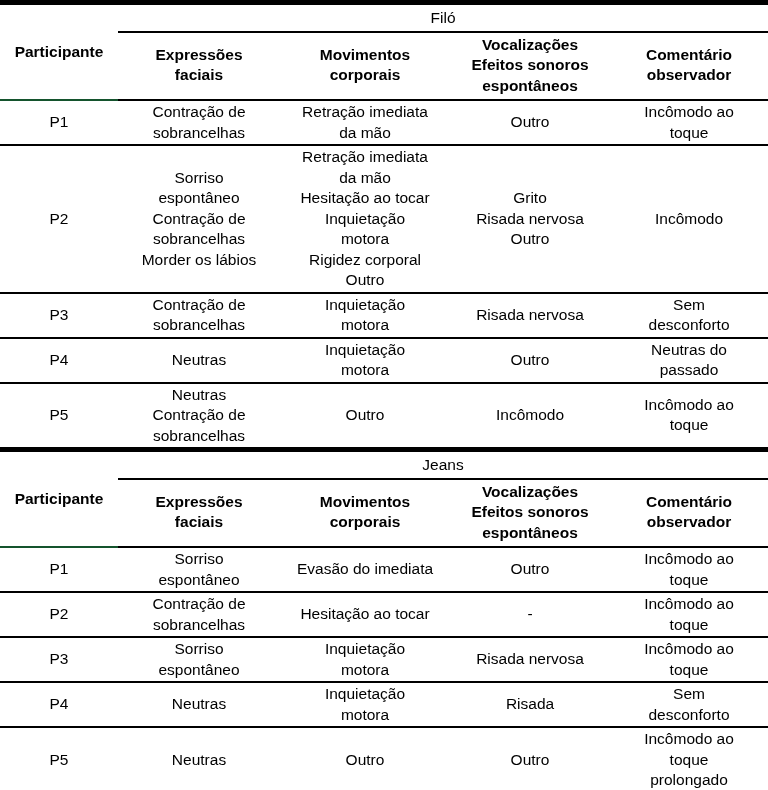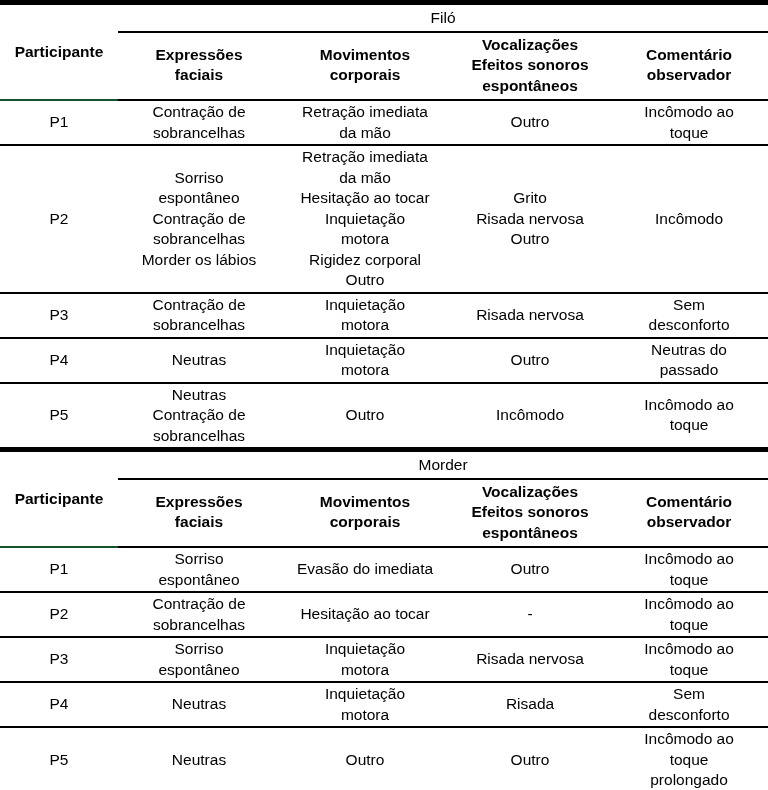--- a/index.html
+++ b/index.html
@@ -154,21 +154,21 @@
     <colgroup>
       <col class="c0">
         <col class="c1">
         <col class="c2">
         <col class="c3">
         <col class="c4">
     </colgroup>
     <thead>
       <tr>
         <th class="part-h" rowspan="2">Participante</th>
-        <th class="fabric-title" colspan="4">Morder</th>
+        <th class="fabric-title" colspan="4">Jeans</th>
       </tr>
       <tr class="colhead-row">
         <th>Expressões
 faciais</th>
         <th>Movimentos
 corporais</th>
         <th>Vocalizações
 Efeitos sonoros
 espontâneos</th>
         <th>Comentário

